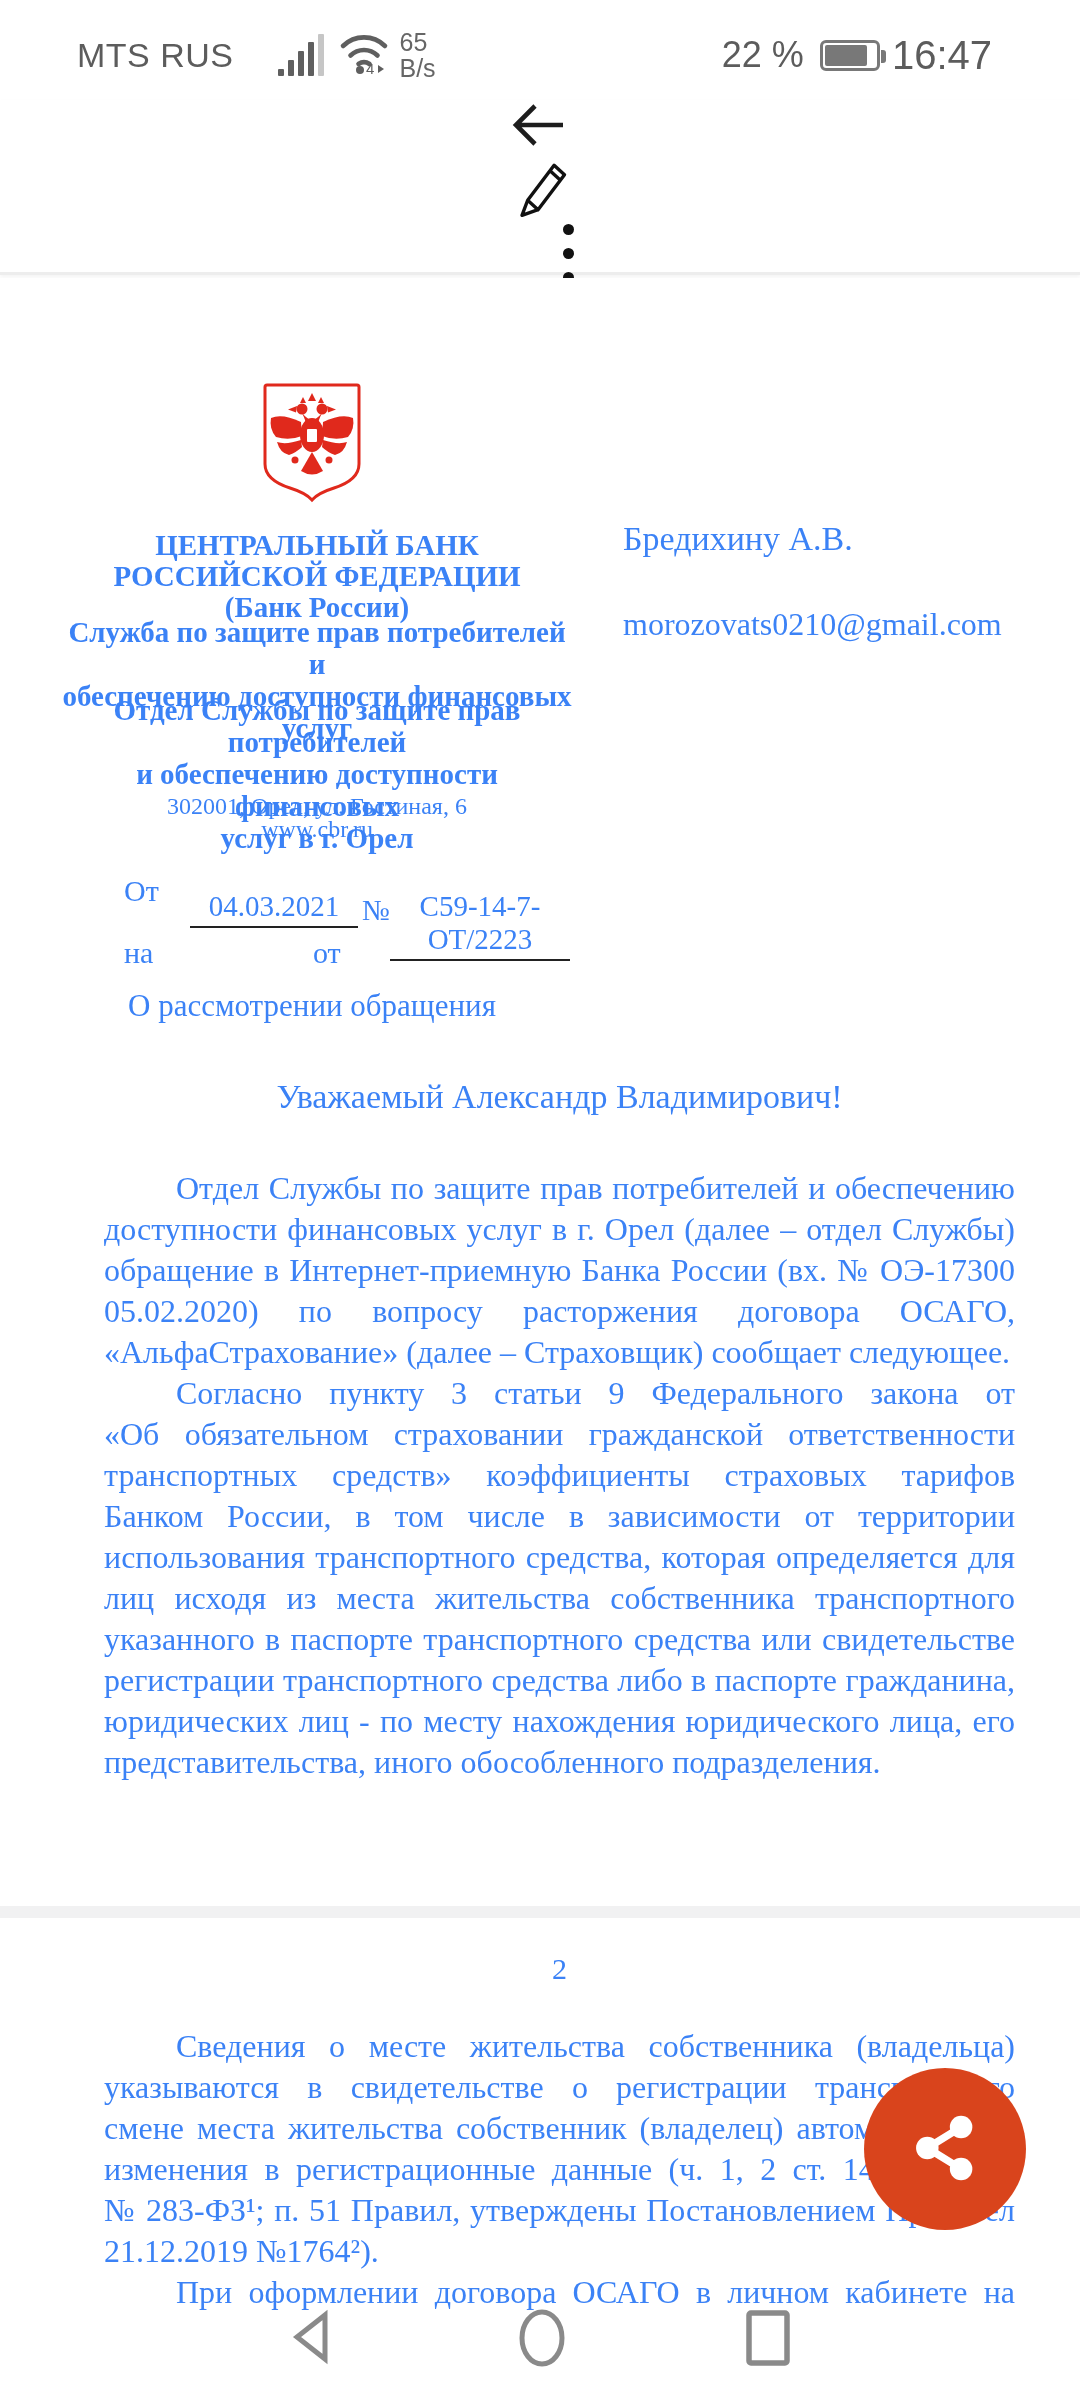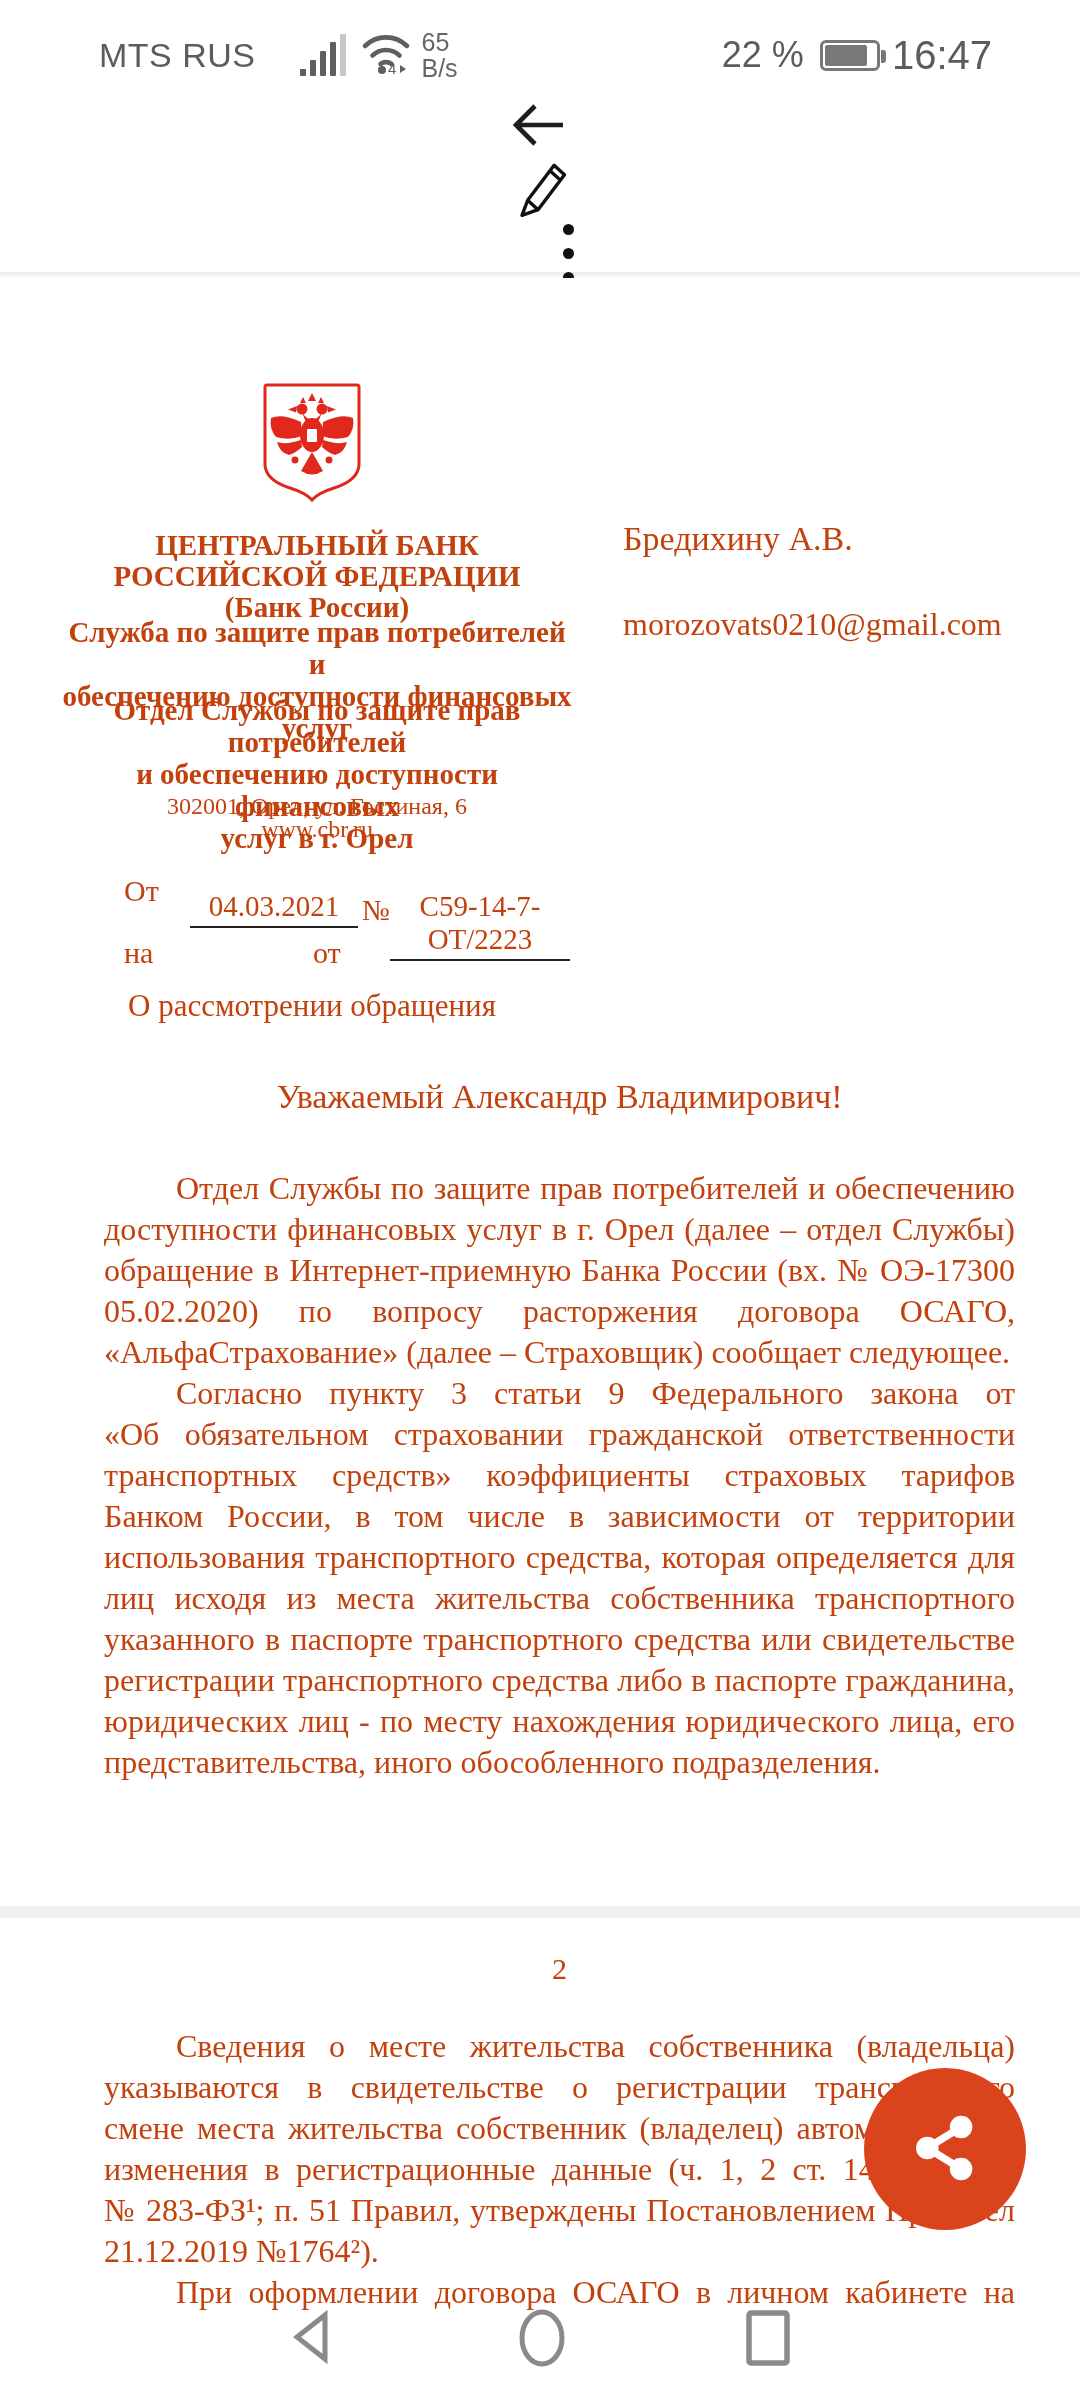--- a/index.html
+++ b/index.html
@@ -5,21 +5,21 @@
   * { margin:0; padding:0; box-sizing:border-box; }
   html,body { background:#ddd; }
   .screen{
     position:relative; width:1080px; height:2400px; margin:0 auto;
     background:#fff; overflow:hidden;
     font-family:"Liberation Sans", sans-serif;
   }
   
   .statusbar{
     position:absolute; left:0; top:0; width:1080px; height:100px;
-    display:flex; align-items:center; padding:10px 88px 0 99px; color:#5c5c5c;
+    display:flex; align-items:center; padding:10px 88px 0 77px; color:#5c5c5c;
   }
   .carrier{ font-size:34px; letter-spacing:.5px; }
   .sigbars{ display:flex; align-items:flex-end; gap:4px; margin-left:44px; height:42px; }
   .sigbars i{ display:block; width:6px; background:#5f5f5f; border-radius:1px; }
   .sigbars i.b1{height:7px;} .sigbars i.b2{height:16px;} .sigbars i.b3{height:25px;} .sigbars i.b4{height:34px;}
   .sigbars i.b5{height:42px; background:#c6c6c6;}
   .wifi{ margin-left:14px; }
   .speed{ margin-left:10px; font-size:25px; line-height:26px; color:#666; }
   .sb-right{ margin-left:auto; display:flex; align-items:center; }
   .batt-pct{ font-size:36px; }
@@ -32,21 +32,21 @@
     position:absolute; left:0; top:100px; width:1080px; height:175px; background:#fff;
     display:flex; align-items:center; padding:0 58px 0 56px;
     border-bottom:3px solid #ededed; box-shadow:0 2px 4px rgba(0,0,0,.05);flex-direction:column;
   }
   .doc-title{ font-size:46px; color:#909090; margin-left:72px; flex:1;
     white-space:nowrap; overflow:hidden; }
   .iconbtn{ background:none; border:none; padding:0; cursor:pointer; }
   .menu-dots{ display:flex; flex-direction:column; gap:13px; margin-left:58px; }
   .menu-dots i{ width:11px; height:11px; border-radius:50%; background:#111; }
   
-  .doc-serif{ font-family:"Liberation Serif", serif; color:#c2410c; }
+  .doc-serif{ font-family:"Liberation Serif", serif; color:#3b82f6; }
   .page1{ position:absolute; left:0; top:278px; width:1080px; height:1628px; background:#fff; }
   .page-sep{ position:absolute; left:0; top:1906px; width:1080px; height:12px; background:#f1f1f2; }
   .page2{ position:absolute; left:0; top:1918px; width:1080px; height:482px; background:#fff; }
 
   .emblem{ position:absolute; left:256px; top:102px; }
   .lh-col{ position:absolute; left:62px; width:510px; text-align:center; }
   .bank-name{ top:252px; font-weight:bold; font-size:29px; line-height:31px; }
   .service{ top:338px; font-weight:bold; font-size:29px; line-height:32px; }
   .department{ top:416px; font-weight:bold; font-size:29px; line-height:32px; }
   .cb-address{ top:517px; font-size:24px; line-height:23px; }

